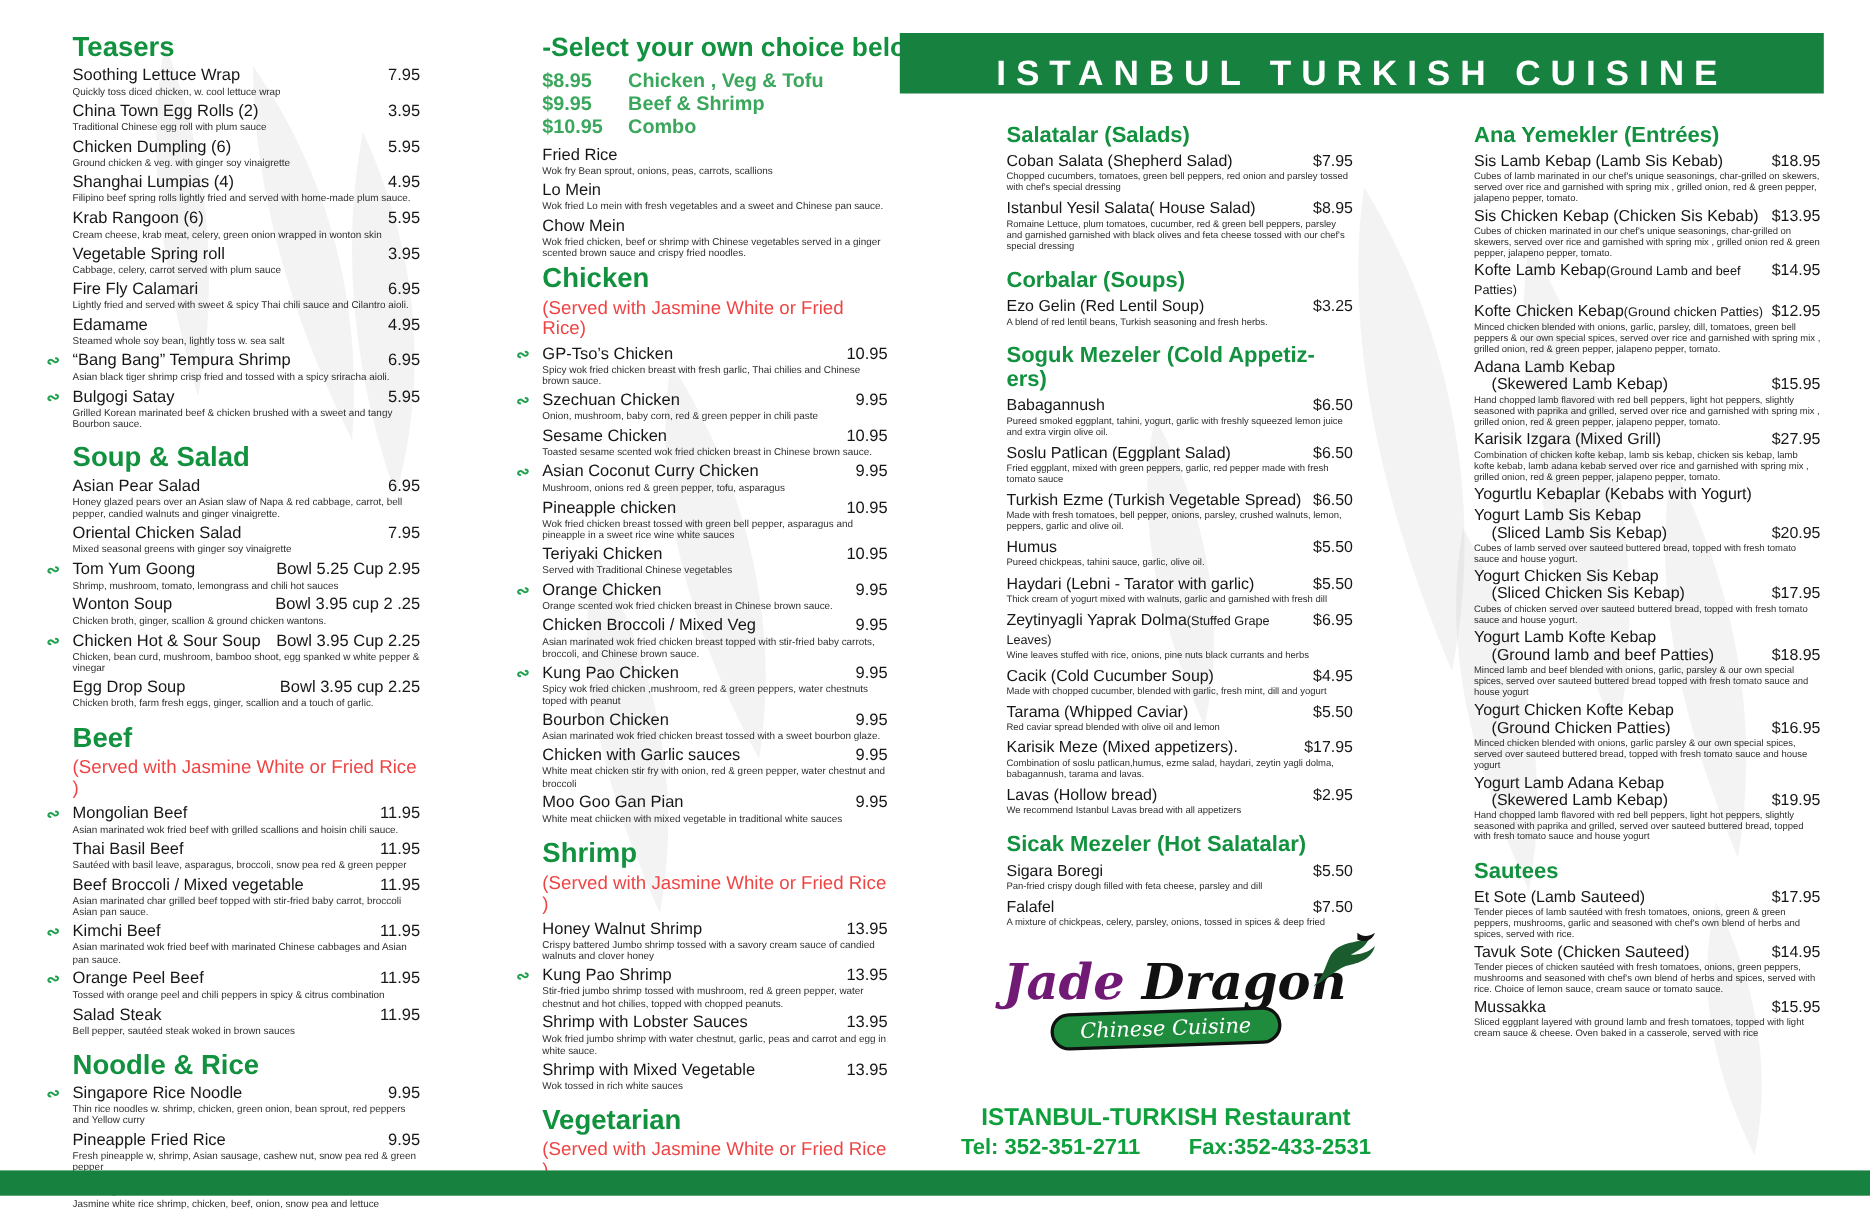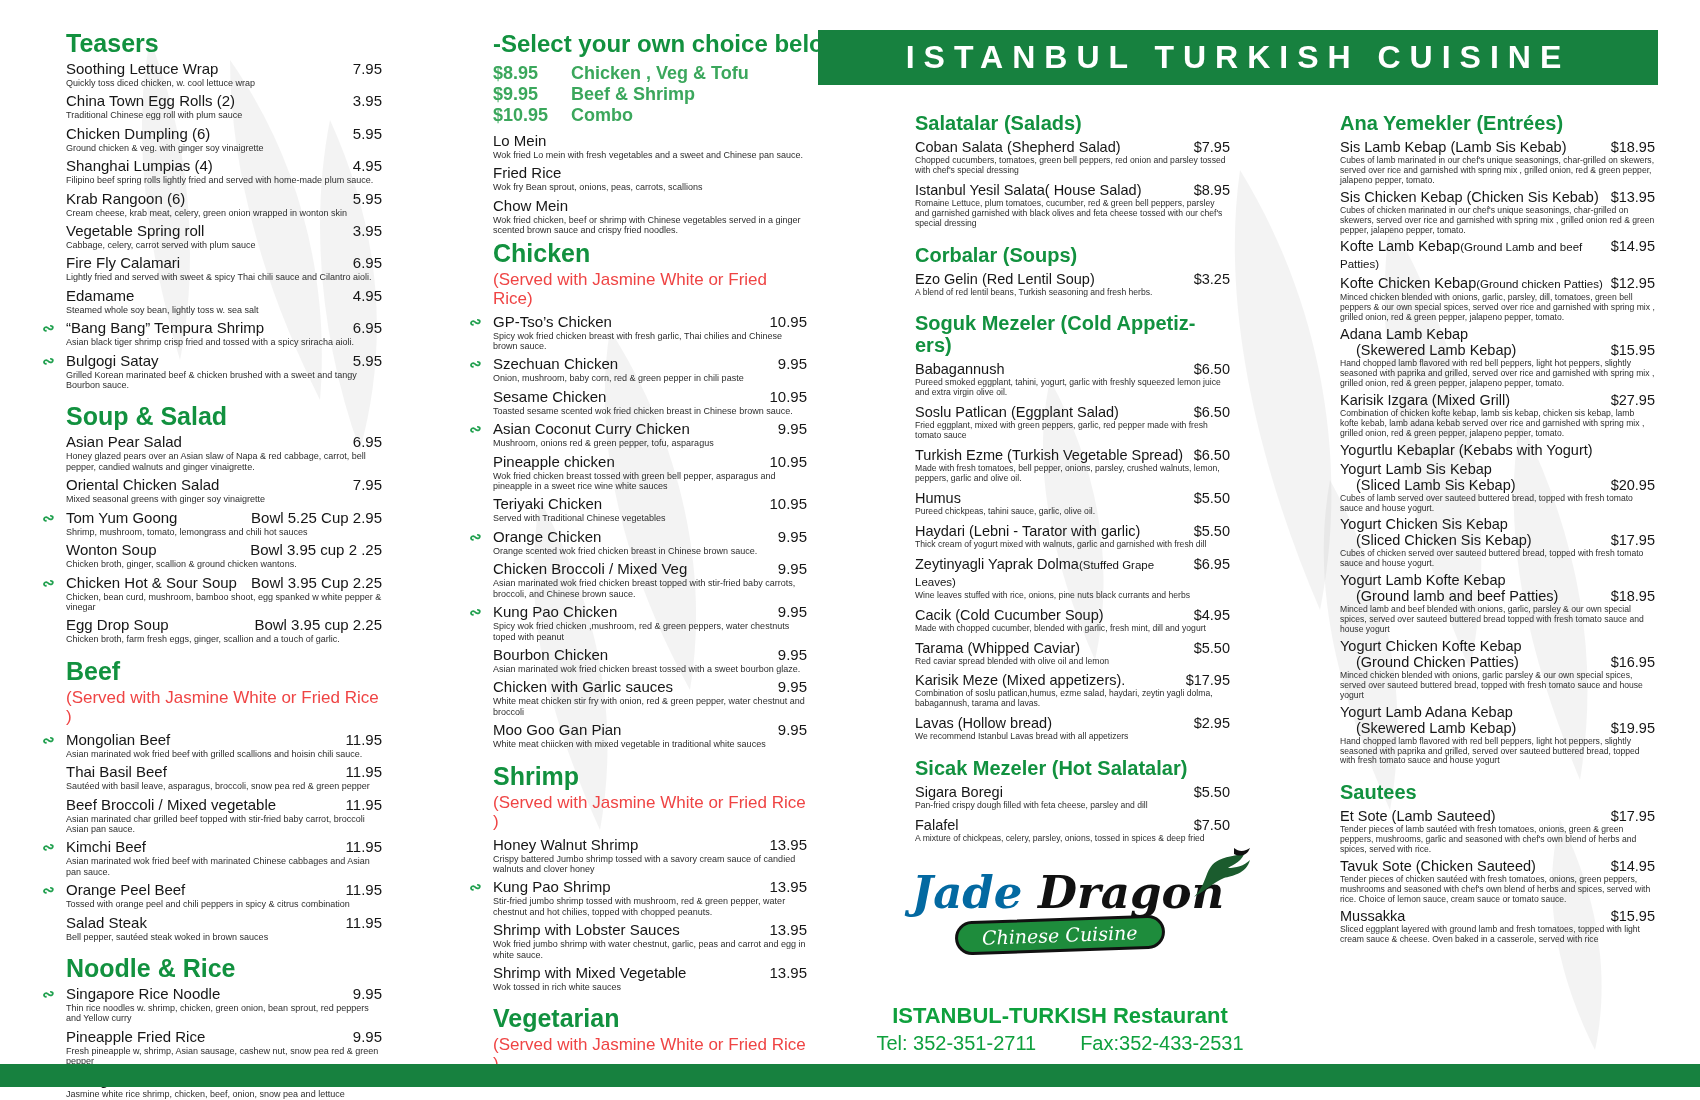--- a/index.html
+++ b/index.html
@@ -1,20 +1,20 @@
 <!DOCTYPE html>
 <html><head>
 <meta charset="utf-8">
 <style>
   html,body{margin:0;padding:0;background:#e8e8e8;}
   .page{position:relative;width:1700px;height:1100px;background:#ffffff;overflow:hidden;
         font-family:"Liberation Sans",sans-serif;color:#161616;}
   .wm{position:absolute;left:0;top:0;z-index:0;pointer-events:none;}
   .banner{position:absolute;left:818px;top:30px;width:840px;height:55px;background:#17813f;z-index:2;
-          display:flex;align-items:center;justify-content:center;}
+          display:flex;align-items:flex-end;justify-content:center;}
   .banner span{color:#fff;font-weight:bold;font-size:32px;letter-spacing:9px;white-space:nowrap;}
   .bottom-bar{position:absolute;left:0;bottom:13px;width:1700px;height:23px;background:#17813f;z-index:2;}
 
   .menu-col{position:absolute;top:30px;z-index:1;}
   #col-left{left:66px;width:316px;}
   #col-mid{left:493px;width:314px;}
   #col-t1{left:915px;top:112px;width:315px;}
   #col-t2{left:1340px;top:112px;width:315px;}
 
   .sec-title{color:#12913f;font-weight:bold;font-size:25px;line-height:26px;margin:13px 0 4px;}
@@ -38,31 +38,31 @@
          transform:rotate(-12deg);}
 
   .sel-title{color:#12913f;font-weight:bold;font-size:24px;margin:0 0 5px;white-space:nowrap;}
   .sel-opt{display:flex;color:#3ba75c;font-weight:bold;font-size:18px;line-height:21px;}
   .sel-opt .p{width:78px;}
   .sel-items{margin-top:6px;}
 
   #logo{position:absolute;left:880px;top:868px;width:360px;text-align:center;z-index:1;}
   .logo-line{font-family:"DejaVu Serif",serif;font-style:italic;font-weight:bold;
              font-size:45px;line-height:50px;white-space:nowrap;}
-  .logo-jade{color:#0369a1;margin-left:16px;}
+  .logo-jade{color:#701a75;margin-left:16px;}
   .logo-dragon{color:#111;}
   .logo-badge{display:inline-block;margin-top:0px;background:#1e8c3c;border:3px solid #111;
               border-radius:26px;padding:3px 24px;transform:rotate(-2deg);color:#fff;
               font-style:italic;font-size:19px;font-family:"DejaVu Serif",serif;}
   .dragon-doodle{position:absolute;right:-14px;top:-26px;}
 
   #footer-restaurant{position:absolute;left:840px;top:1003px;width:440px;text-align:center;
                      color:#0fa03d;font-weight:bold;font-size:22px;z-index:1;}
   #footer-contact{position:absolute;left:790px;top:1032px;width:540px;display:flex;gap:44px;
-                  justify-content:center;color:#0fa03d;font-weight:normal;font-size:20px;z-index:1;}
+                  justify-content:center;color:#0fa03d;font-weight:bold;font-size:20px;z-index:1;}
 </style>
 </head>
 <body>
 
 <div class="page">
 
   <svg class="wm" width="1700" height="1100" viewBox="0 0 1700 1100">
     <g fill="#8f8f8f" fill-opacity="0.11">
       <path d="M150 40 C190 140 200 260 180 360 C150 260 130 140 150 40 Z"></path>
       <path d="M230 60 C300 160 330 280 320 400 C270 300 230 180 230 60 Z"></path>
@@ -292,29 +292,29 @@
           <span class="p">$9.95</span>
           <span class="l">Beef &amp; Shrimp</span>
         </div>
         <div class="sel-opt">
           <span class="p">$10.95</span>
           <span class="l">Combo</span>
         </div>
         <div class="sel-items">
           <div class="item">
             <div class="row">
+              <span class="nm">Fried Rice</span>
+            </div>
+            <div class="ds">Wok fry Bean sprout, onions, peas, carrots, scallions</div>
+          </div>
+          <div class="item">
+            <div class="row">
               <span class="nm">Lo Mein</span>
             </div>
             <div class="ds">Wok fried Lo mein with fresh vegetables and a sweet and Chinese pan sauce.</div>
-          </div>
-          <div class="item">
-            <div class="row">
-              <span class="nm">Fried Rice</span>
-            </div>
-            <div class="ds">Wok fry Bean sprout, onions, peas, carrots, scallions</div>
           </div>
           <div class="item">
             <div class="row">
               <span class="nm">Chow Mein</span>
             </div>
             <div class="ds">Wok fried chicken, beef or shrimp with Chinese vegetables served in a ginger scented brown sauce and crispy fried noodles.</div>
           </div>
         </div>
       </div>
     <div id="mid-sections">

